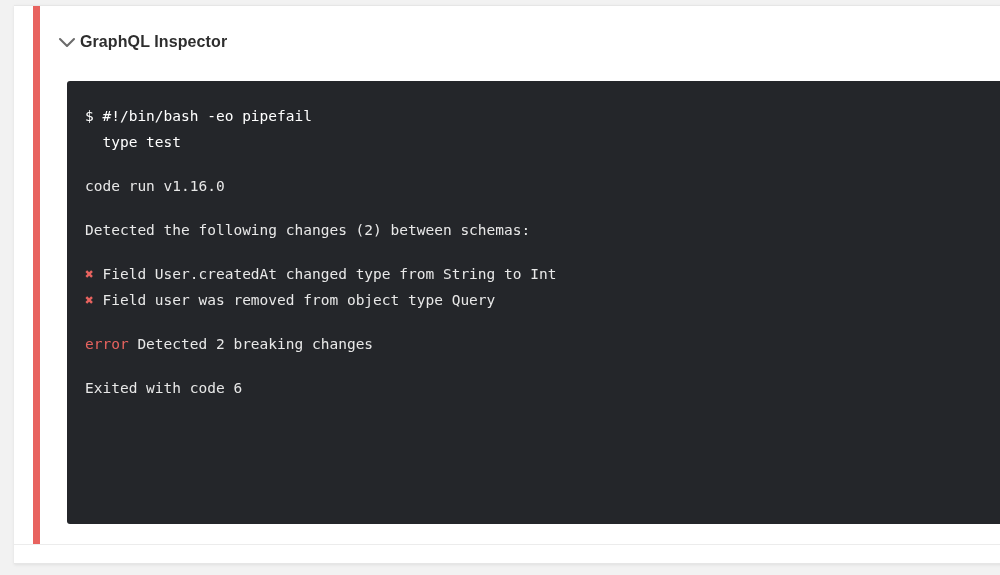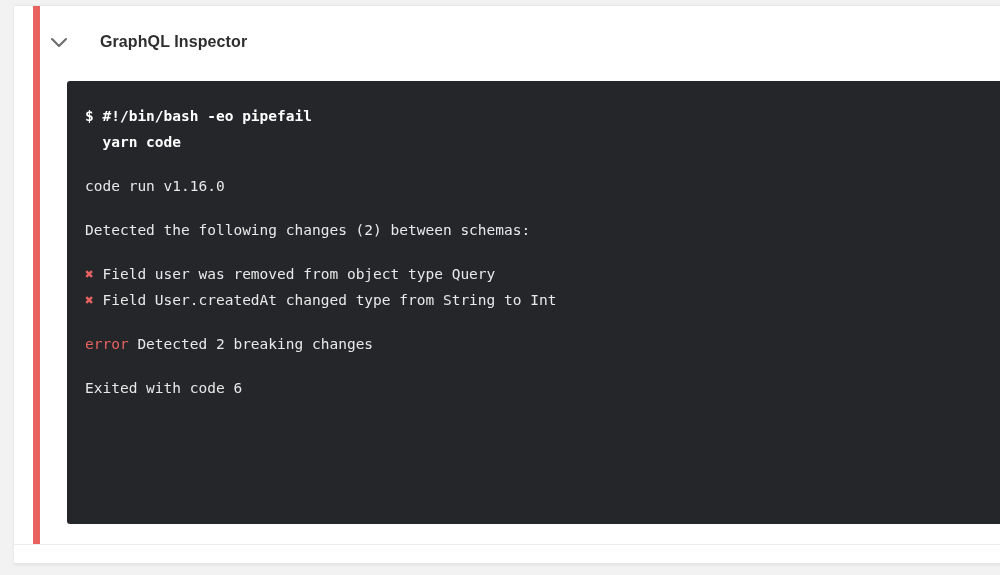--- a/index.html
+++ b/index.html
@@ -40,26 +40,26 @@
     left: 19px;          
     top: 0px;
     width: 7px;
     height: 538px;
     background: #e8635f;
   }
 
   
   .job-header {
     position: absolute;
-    left: 32px;
+    left: 40px;
     top: 14px;
     height: 44px;
     display: flex;
     align-items: center;
-    gap: 28px;
+    gap: 0;
     cursor: pointer;
     justify-content: flex-end;
   }
 
   .chevron-icon {
     width: 26px;
     height: 26px;
     display: inline-flex;
     align-items: center;
     justify-content: center;
@@ -90,21 +90,21 @@
   }
 
   .term-line {
     font-family: "DejaVu Sans Mono", "Liberation Mono", monospace;
     font-size: 14.5px;
     line-height: 26px;
     color: #e8e8e8;
     white-space: pre;
     letter-spacing: 0px;
   }
-  .term-line.bold { font-weight: bold; color: #ffffff; }
+  .term-line.bold { font-weight: normal; color: #ffffff; }
   .term-line.blank { height: 18px; line-height: 18px; }
 
   .tok-error { color: #e8635f; }
   .tok-info  { color: #5bc8dc; }
   .tok-cross { color: #e8635f; font-weight: bold; }
 
   
   .footer-divider {
     position: absolute;
     left: 0;
@@ -146,28 +146,28 @@
         <svg width="24" height="24" viewBox="0 0 24 24" fill="none" stroke="currentColor" stroke-width="2.1" stroke-linecap="round" stroke-linejoin="round">
           <polyline points="5 9 12 16 19 9"></polyline>
         </svg>
       </span>
       <span class="job-title">GraphQL Inspector</span>
     </div>
 
     <div class="terminal">
       <div id="term-body">
           <div class="term-line bold">$ #!/bin/bash -eo pipefail</div>
-          <div class="term-line bold">  yarn code</div>
+          <div class="term-line bold">  type test</div>
           <div class="term-line blank">&nbsp;</div>
           <div class="term-line">code run v1.16.0</div>
           <div class="term-line blank">&nbsp;</div>
           <div class="term-line">Detected the following changes (2) between schemas:</div>
           <div class="term-line blank">&nbsp;</div>
+          <div class="term-line"><span class="tok-cross">✖</span> Field User.createdAt changed type from String to Int</div>
           <div class="term-line"><span class="tok-cross">✖</span> Field user was removed from object type Query</div>
-          <div class="term-line"><span class="tok-cross">✖</span> Field User.createdAt changed type from String to Int</div>
           <div class="term-line blank">&nbsp;</div>
           <div class="term-line"><span class="tok-error">error</span> Detected 2 breaking changes</div>
           <div class="term-line blank">&nbsp;</div>
           <div class="term-line">Exited with code 6</div>
         </div>
     </div>
 
     <div class="footer-divider"></div>
     <div class="footer-area"></div>
 

